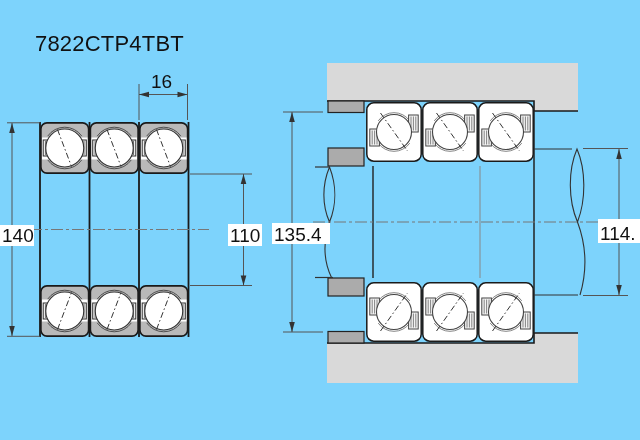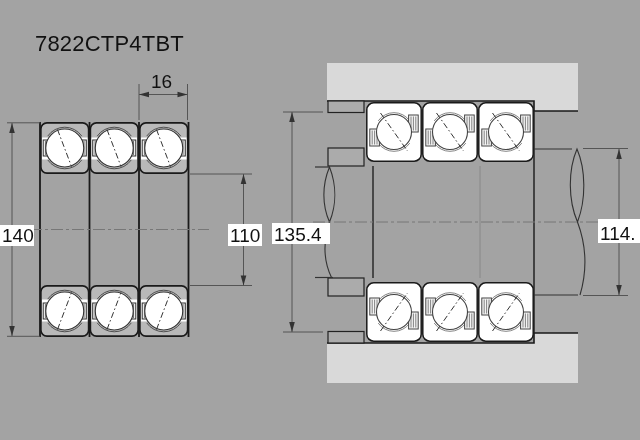--- a/index.html
+++ b/index.html
@@ -3,21 +3,21 @@
 <meta charset="utf-8">
 <style>
   :root{
     --bearing-fill:#b9b9b9;
     --housing-fill:#d9d9d9;
     --spacer-fill:#ababab;
     --line:#1a1a1a;
     --thin:#555555;
   }
   html,body{margin:0;padding:0;background:#ffffff;}
-  .stage{position:relative;width:640px;height:440px;background:#a3a3a3;overflow:hidden;
+  .stage{position:relative;width:640px;height:440px;background:#7dd3fc;overflow:hidden;
          font-family:"Liberation Sans", sans-serif;}
   svg{display:block;}
   text{font-family:"Liberation Sans", sans-serif;fill:#111;}
   .dim-label{font-size:19px;}
   .title-label{font-size:22px;letter-spacing:0.2px;}
 </style>
 </head>
 <body>
 
 <div class="stage">

